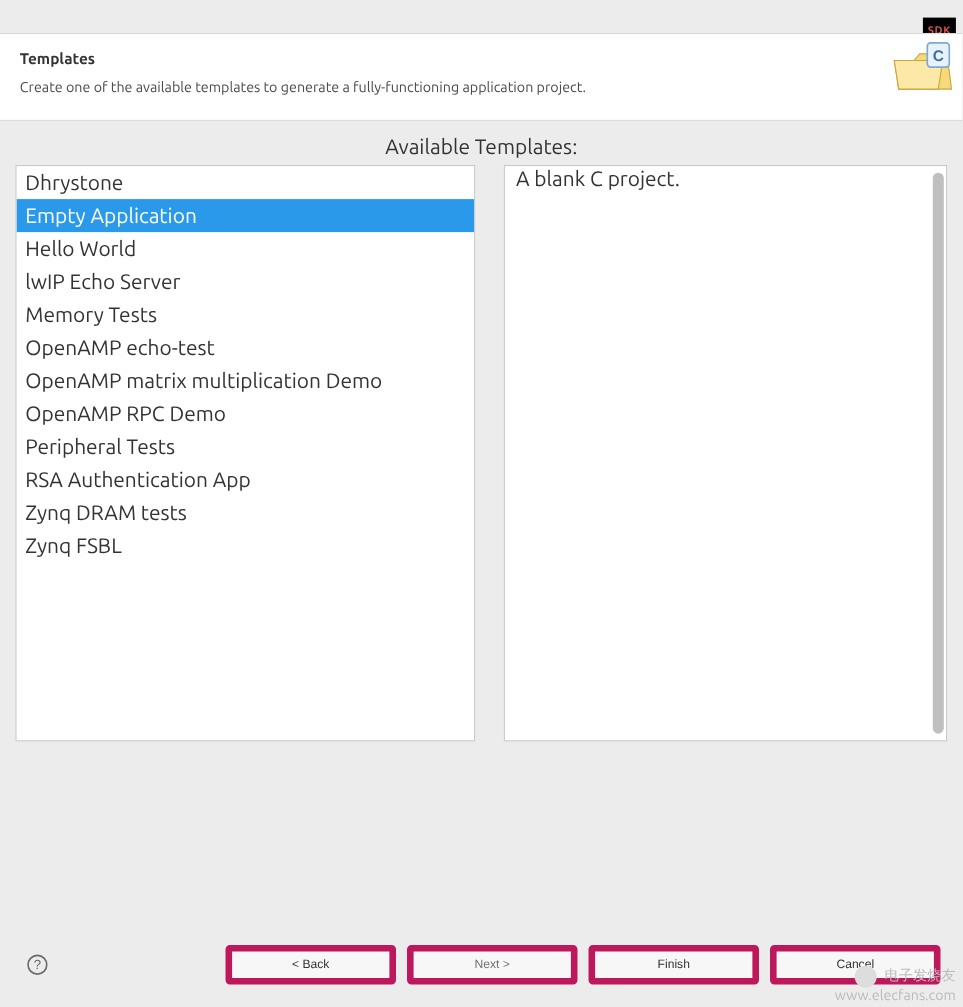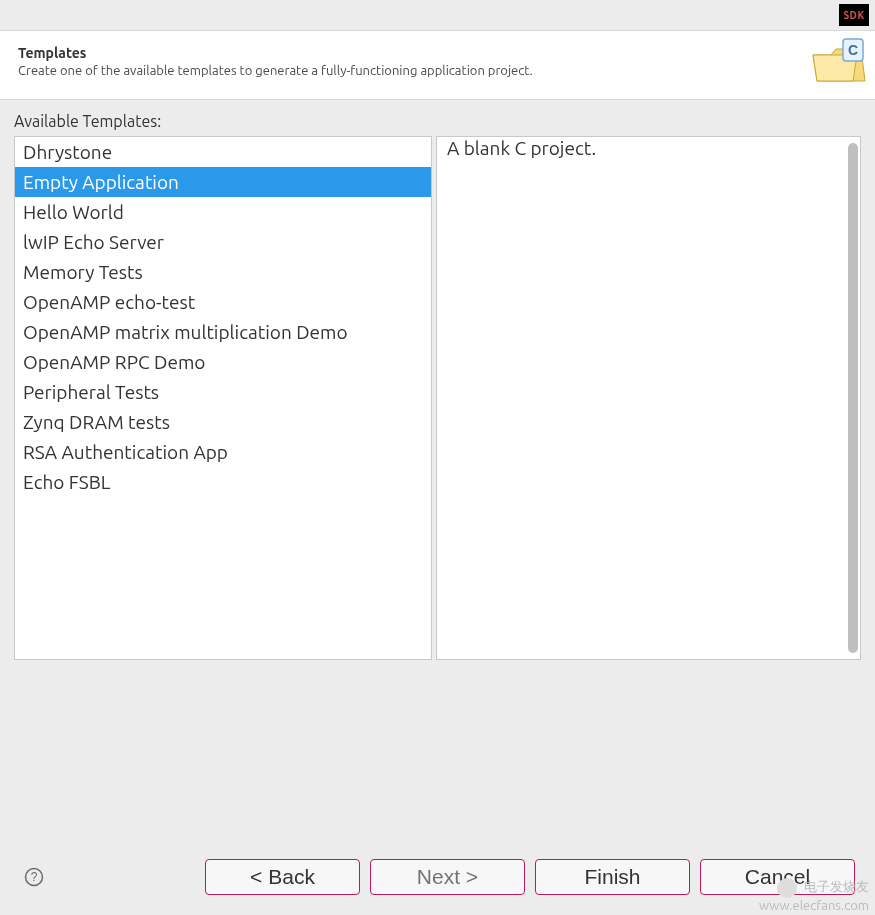--- a/index.html
+++ b/index.html
@@ -1,38 +1,38 @@
 <!DOCTYPE html>
 <html><head>
   <meta charset="utf-8">
   <style>
     * { box-sizing: border-box; margin: 0; padding: 0; }
     html, body { width: 875px; height: 915px; font-family: "Segoe UI", "Ubuntu", "Cantarell", sans-serif; background: #ececec; overflow: hidden; color: #333; }
     .titlebar { height: 30px; background: #ececec; position: relative; }
-    .sdk-badge { position: absolute; right: 6px; top: 4px; width: 30px; height: 22px; background: #000; display: flex; align-items: center; justify-content: center; }
+    .sdk-badge { position: absolute; right: 6px; top: 16px; width: 30px; height: 22px; background: #000; display: flex; align-items: center; justify-content: center; }
     .sdk-badge span { color: #d9534f; font-weight: bold; font-size: 10px; letter-spacing: .5px; }
     .header-panel { background: #fff; border: 1px solid #d9d9d9; border-left: none; border-right: none; padding: 14px 18px 18px 18px; position: relative; }
-    .header-title { font-weight: bold; font-size: 14px; color: #333; }
+    .header-title { font-weight: bold; font-size: 14px; color: #333; margin-bottom: 10px; }
     .header-desc { font-size: 13px; color: #4a4a4a; line-height: 1.5; max-width: 740px; }
     .banner-icon { position: absolute; right: 6px; top: 6px; width: 60px; height: 56px; }
     .content { padding: 12px 14px 0 14px; }
-    .section-label { font-size: 16px; color: #333; margin-bottom: 6px; }
-    .panes { display: flex; gap: 4px; }
+    .section-label { font-size: 19px; color: #333; margin-bottom: 6px; text-align: center; }
+    .panes { display: flex; gap: 26px; }
     .list-pane, .desc-pane { background: #fff; border: 1px solid #c8c8c8; height: 524px; overflow: hidden; position: relative; }
     .list-pane { width: 418px; }
     .desc-pane { flex: 1; padding: 0 10px; }
     .desc-text { font-size: 19px; color: #333; }
     .list { }
     .list-item { font-size: 19px; color: #333; padding: 4px 8px; height: 30px; display: flex; align-items: center; cursor: default; user-select: none; }
     .list-item.selected { background: #2b99ea; color: #fff; }
     .scroll-thumb { position: absolute; right: 2px; top: 6px; bottom: 6px; width: 10px; background: #bfbfbf; border-radius: 5px; }
     .button-bar { position: absolute; bottom: 20px; left: 0; right: 0; padding: 0 20px; display: flex; align-items: center; gap: 10px; }
     .help-btn { width: 28px; height: 28px; border: none; background: none; cursor: pointer; display: flex; align-items: center; justify-content: center; }
     .spacer { flex: 1; }
-    .wiz-btn { width: 155px; height: 36px; background: #f7f7f7; border: 1px solid #be185d; border-radius: 4px; font-size: 21px; color: #333; cursor: pointer; }
+    .wiz-btn { width: 155px; height: 36px; background: #f7f7f7; border: 6px solid #be185d; border-radius: 4px; font-size: 11px; color: #333; cursor: pointer; }
     .wiz-btn:disabled { color: #737373; cursor: default; }
     .watermark { position: absolute; right: 6px; bottom: 1px; font-size: 13px; color: #bbb; text-align: right; line-height: 1.2; pointer-events: none;}
     .watermark-logo { display:inline-block; width:20px; height:20px; border-radius:50%; background:#ddd; vertical-align:middle; margin-right:4px;}
   </style>
 </head>
 <body>
 
 <div class="titlebar">
   <div class="sdk-badge">
     <span>SDK</span>
@@ -59,23 +59,23 @@
       <div class="list" id="template-list">
           <div class="list-item">Dhrystone</div>
           <div class="list-item selected">Empty Application</div>
           <div class="list-item">Hello World</div>
           <div class="list-item">lwIP Echo Server</div>
           <div class="list-item">Memory Tests</div>
           <div class="list-item">OpenAMP echo-test</div>
           <div class="list-item">OpenAMP matrix multiplication Demo</div>
           <div class="list-item">OpenAMP RPC Demo</div>
           <div class="list-item">Peripheral Tests</div>
+          <div class="list-item">RSA Authentication App</div>
           <div class="list-item">Zynq DRAM tests</div>
-          <div class="list-item">RSA Authentication App</div>
-          <div class="list-item">Echo FSBL</div>
+          <div class="list-item">Zynq FSBL</div>
         </div>
     </div>
     <div class="desc-pane">
       <div class="desc-text">A blank C project.</div>
       <div class="scroll-thumb"></div>
     </div>
   </div>
 </div>
 
 <div class="button-bar">

